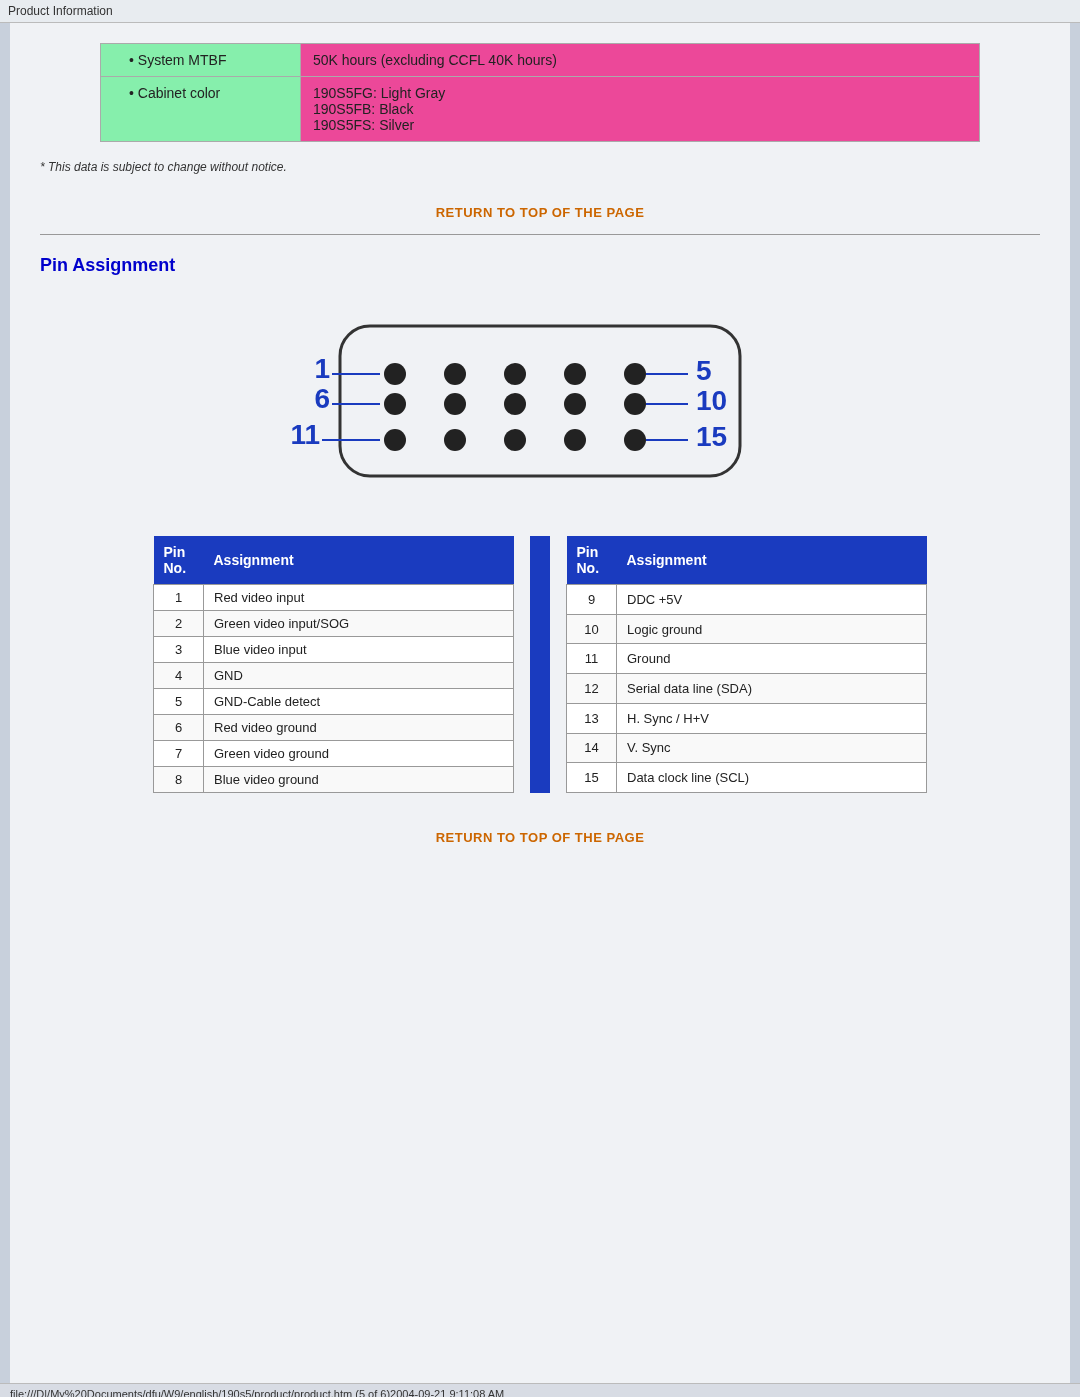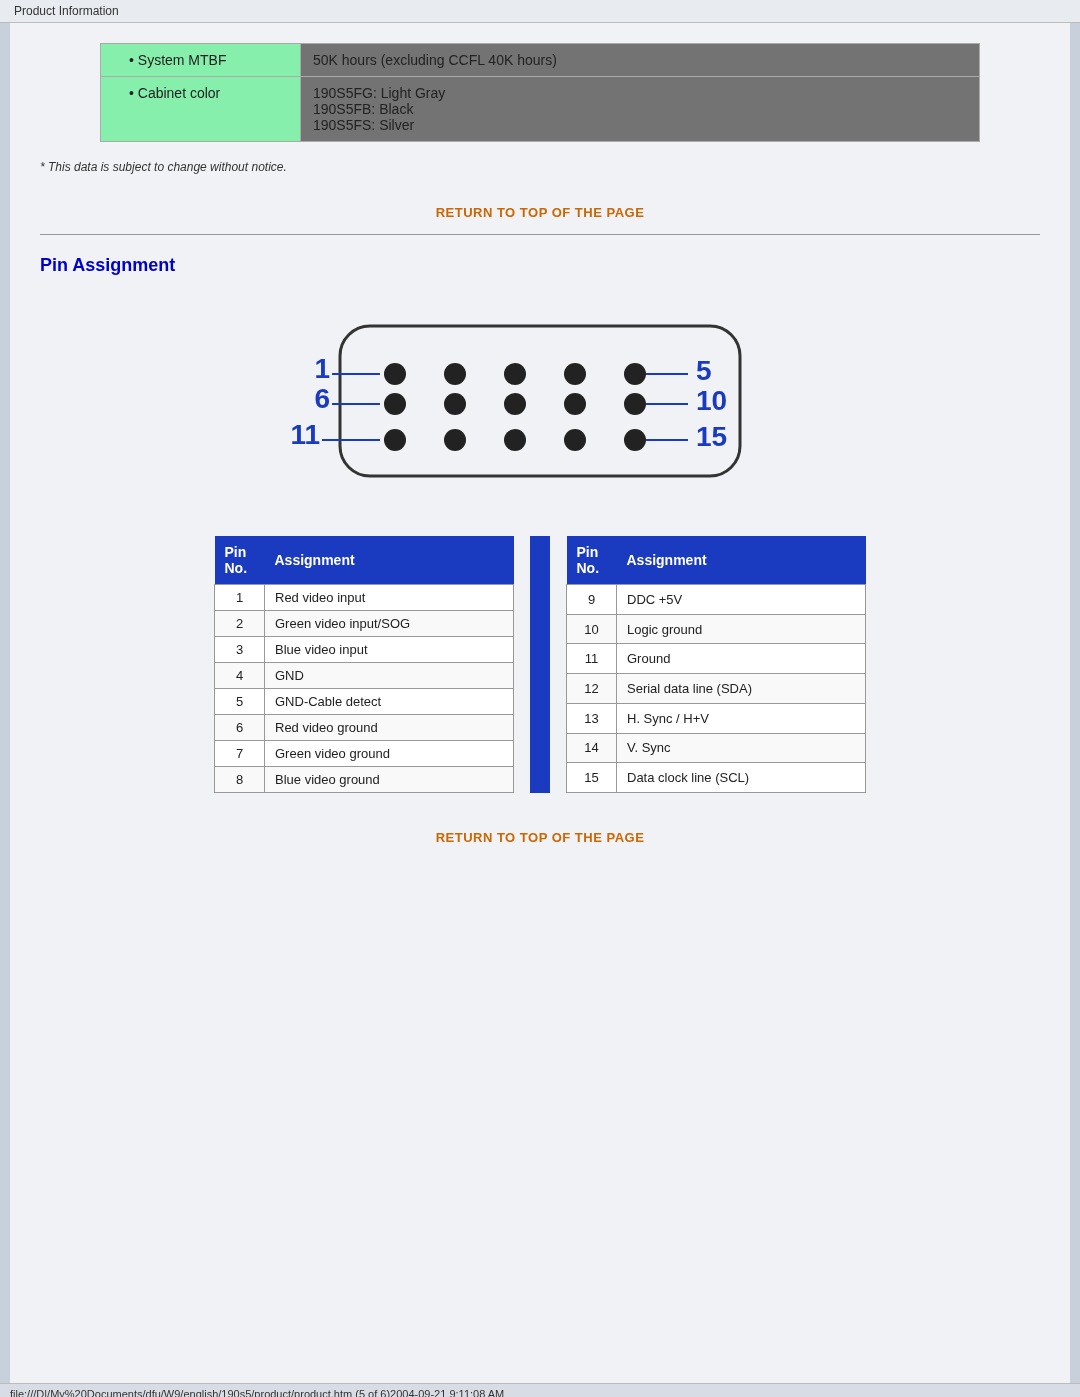--- a/index.html
+++ b/index.html
@@ -6,41 +6,41 @@
     body {
       background: #c8d0dc;
       font-family: Arial, Helvetica, sans-serif;
       font-size: 14px;
       color: #222;
       width: 1080px;
       min-height: 1397px;
     }
     .top-bar {
       background: #e8ecf0;
-      padding: 4px 14px;
+      padding: 4px 8px;
       font-size: 12px;
       color: #333;
       border-bottom: 1px solid #bbb;
     }
     .main-content {
       background: #f0f2f5;
       margin: 0 10px;
       padding: 20px 30px 30px 30px;
       min-height: 1360px;
     }
     .spec-table {
       border-collapse: collapse;
       width: 88%;
       margin: 0 auto 16px auto;
     }
     .spec-table td {
       border: 1px solid #aaa;
       padding: 8px 12px;
       vertical-align: top;
-      background: #737373;
+      background: #ec4899;
     }
     .spec-table td:first-child {
       width: 200px;
       background: #86efac;
       padding-left: 28px;
     }
     .note-text {
       font-style: italic;
       color: #333;
       margin: 10px 0;
@@ -83,21 +83,21 @@
     }
     
     .pin-tables-container {
       display: flex;
       gap: 16px;
       justify-content: center;
       margin-top: 10px;
     }
     .pin-table {
       border-collapse: collapse;
-      width: 300px;
+      width: 361px;
     }
     .pin-table th {
       background: #1a3bbf;
       color: #fff;
       padding: 8px 10px;
       text-align: left;
       font-size: 14px;
     }
     .pin-table td {
       border: 1px solid #999;

